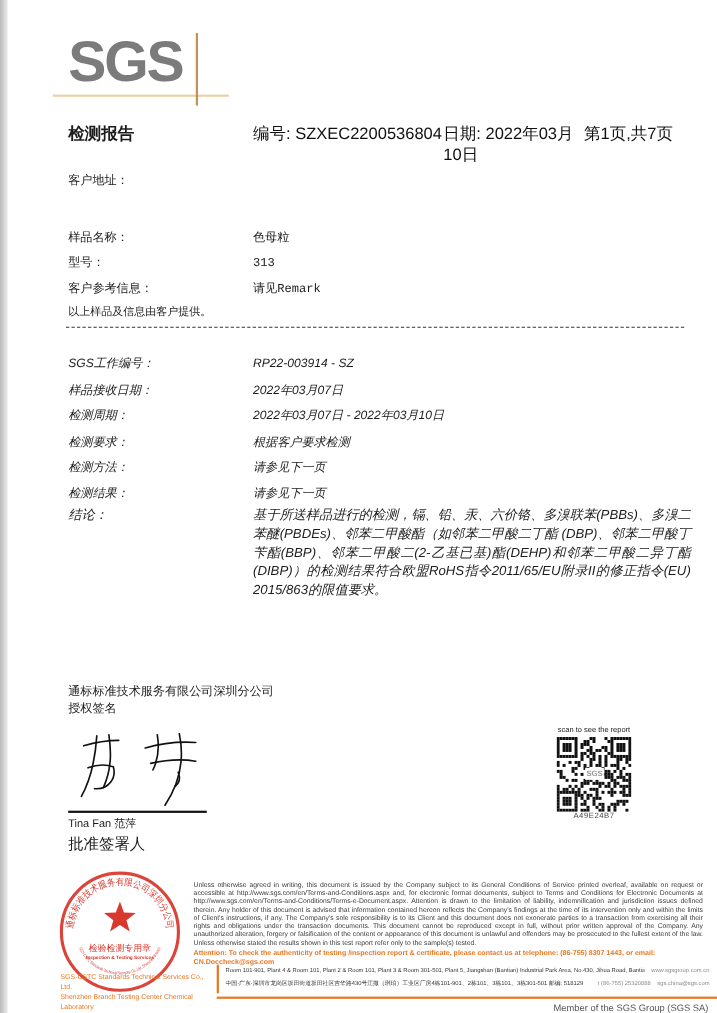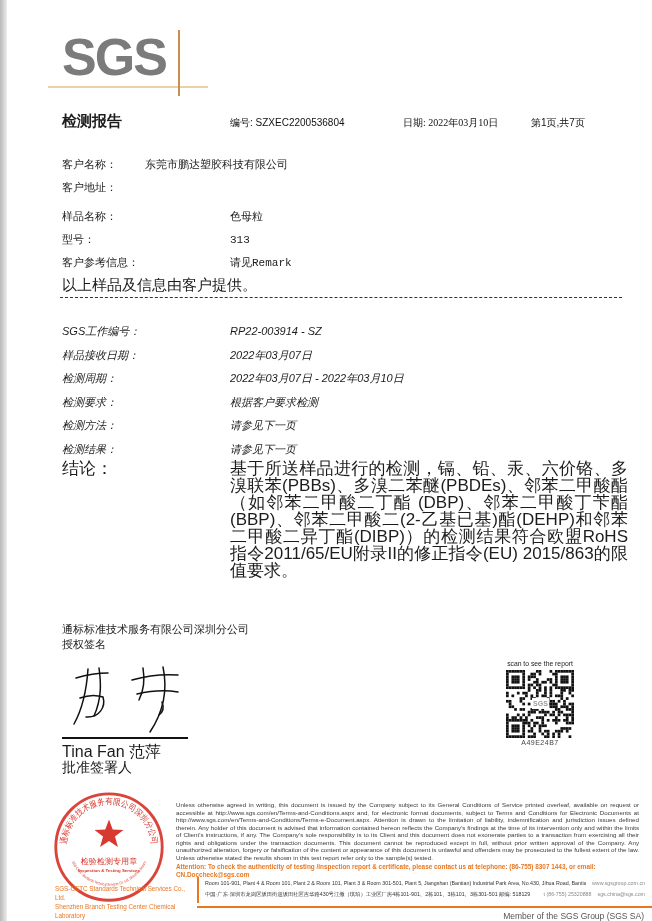--- a/index.html
+++ b/index.html
@@ -9,41 +9,41 @@
         background:linear-gradient(to right,#b9b9b9,#ededed);}
   
   .logo-block{position:absolute;left:48px;top:28px;width:170px;height:70px;}
   .logo-text{position:absolute;left:14px;top:0;font-size:52px;font-weight:bold;color:#7b7b7b;
         letter-spacing:-2px;line-height:58px;}
   .logo-hline{position:absolute;left:0;top:58px;width:160px;height:2px;background:#ecd0a6;}
   .logo-vline{position:absolute;left:130px;top:2px;width:2px;height:66px;background:#c89050;}
   
   .title-row{position:absolute;left:62px;top:112px;width:575px;display:flex;align-items:baseline;}
   .doc-title{width:168px;font-size:15px;font-weight:bold;}
-  .meta{font-size:10px;color:#111;}
+  .meta{font-size:15px;color:#111;}
   .meta-no{width:173px;}
-  .meta-date{width:128px;font-family:Liberation Serif, serif;}
+  .meta-date{width:128px;}
   
   .rows{position:absolute;left:62px;width:570px;font-size:11px;}
   .row{display:flex;line-height:23px;}
   .lbl{flex:none;}
   .client-rows{top:153px;} .client-rows .lbl{width:83px;}
   .sample-rows{top:206px;font-family:Liberation Mono, monospace;} .sample-rows .lbl{width:168px;}
-  .note-line{position:absolute;left:62px;top:276px;font-size:15px;}
+  .note-line{position:absolute;left:62px;top:276px;font-size:10px;}
   .dash-sep{position:absolute;left:60px;top:297px;width:562px;border-top:1.5px dashed #333;}
   .job-rows{top:320px;} .job-rows .lbl{width:168px;}
   .job-rows .row{line-height:23.5px;font-style:italic;}
-  .concl-row{position:absolute;left:62px;top:460px;width:566px;display:flex;font-size:17px;}
+  .concl-row{position:absolute;left:62px;top:460px;width:566px;display:flex;font-size:12px;font-style:italic;}
   .concl-row .lbl{width:168px;flex:none;line-height:17px;}
   .concl-text{flex:1;line-height:17px;text-align:justify;}
   
   .sig-company{position:absolute;left:62px;top:622px;font-size:11px;line-height:15px;}
   .sig-svg{position:absolute;left:66px;top:662px;}
   .sig-underline{position:absolute;left:62px;top:737px;width:126px;border-bottom:2px solid #111;}
-  .sig-name{position:absolute;left:62px;top:742px;font-size:16px;}
+  .sig-name{position:absolute;left:62px;top:742px;font-size:10px;}
   .sig-role{position:absolute;left:62px;top:759px;font-size:14px;}
   
   .qr-block{position:absolute;left:494px;top:660px;width:92px;text-align:center;}
   .qr-caption{font-size:6.8px;color:#222;}
   .qr-box{position:relative;width:68px;height:68px;margin:3px auto 0 auto;}
   .qr-center{position:absolute;left:26px;top:28px;width:17px;height:11px;background:#fff;
         font-size:7px;font-weight:bold;color:#9a9a9a;line-height:11px;text-align:center;}
   .qr-code-text{font-size:7px;color:#444;letter-spacing:.5px;margin-top:1px;}
   
   .footer{position:absolute;left:0;top:790px;width:652px;height:131px;}
@@ -80,24 +80,20 @@
       <span>SZXEC2200536804</span>
     </span>
     <span class="meta meta-date">
       <span>日期:</span>
       <span>2022年03月10日</span>
     </span>
     <span class="meta">第1页,共7页</span>
   </div>
 
   <div class="rows client-rows">
-    <div class="row">
-      <span class="lbl">客户名称：</span>
-      <span class="val">东莞市鹏达塑胶科技有限公司</span>
-    </div>
     <div class="row">
       <span class="lbl">客户地址：</span>
     </div>
   </div>
 
   <div class="rows sample-rows">
     <div class="row">
       <span class="lbl">样品名称：</span>
       <span class="val">色母粒</span>
     </div>

